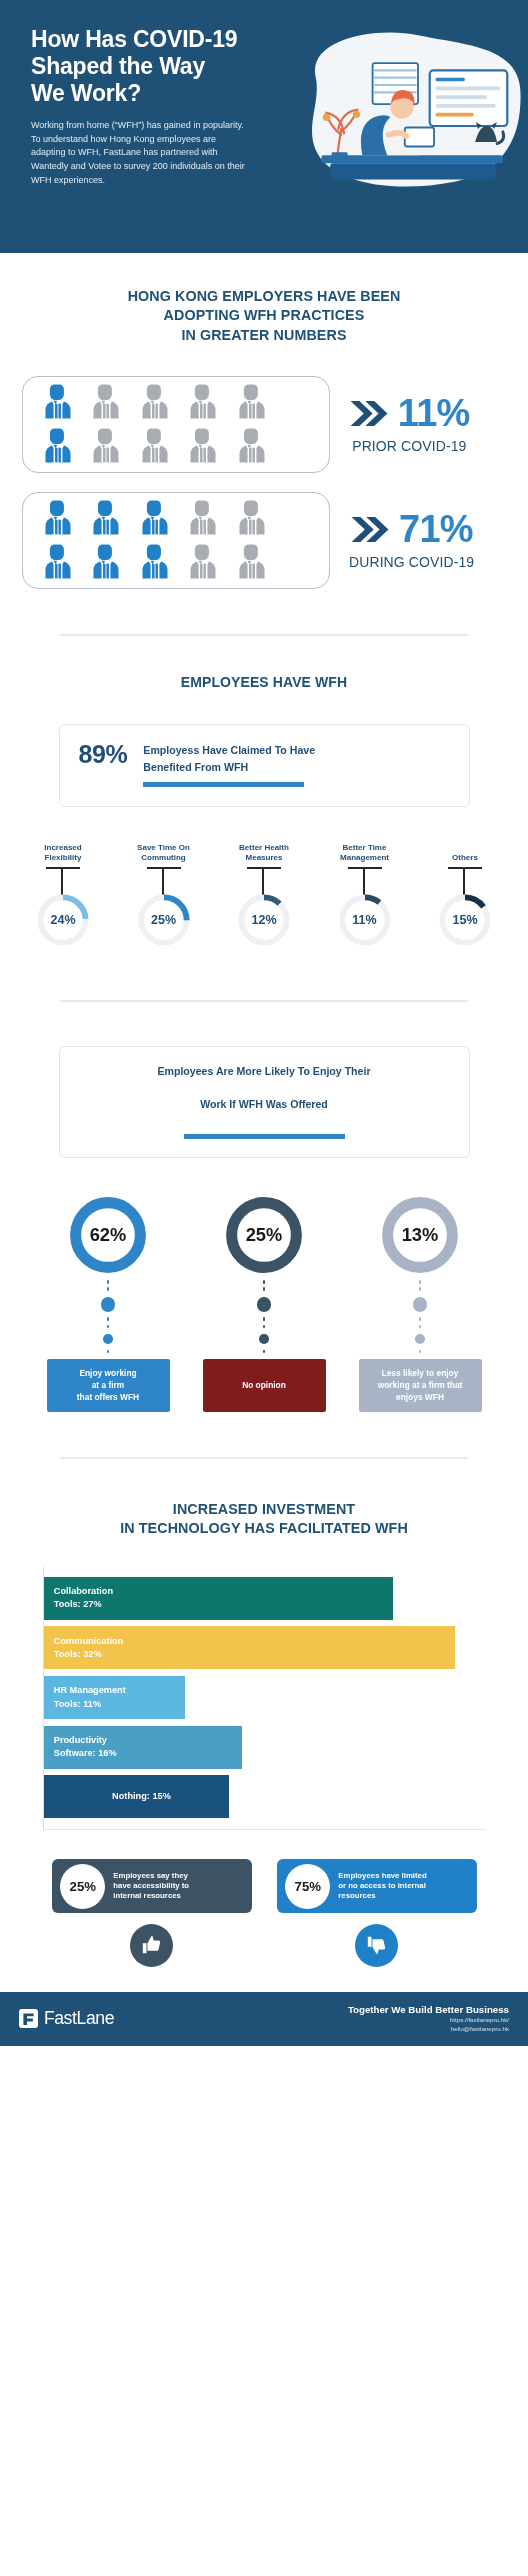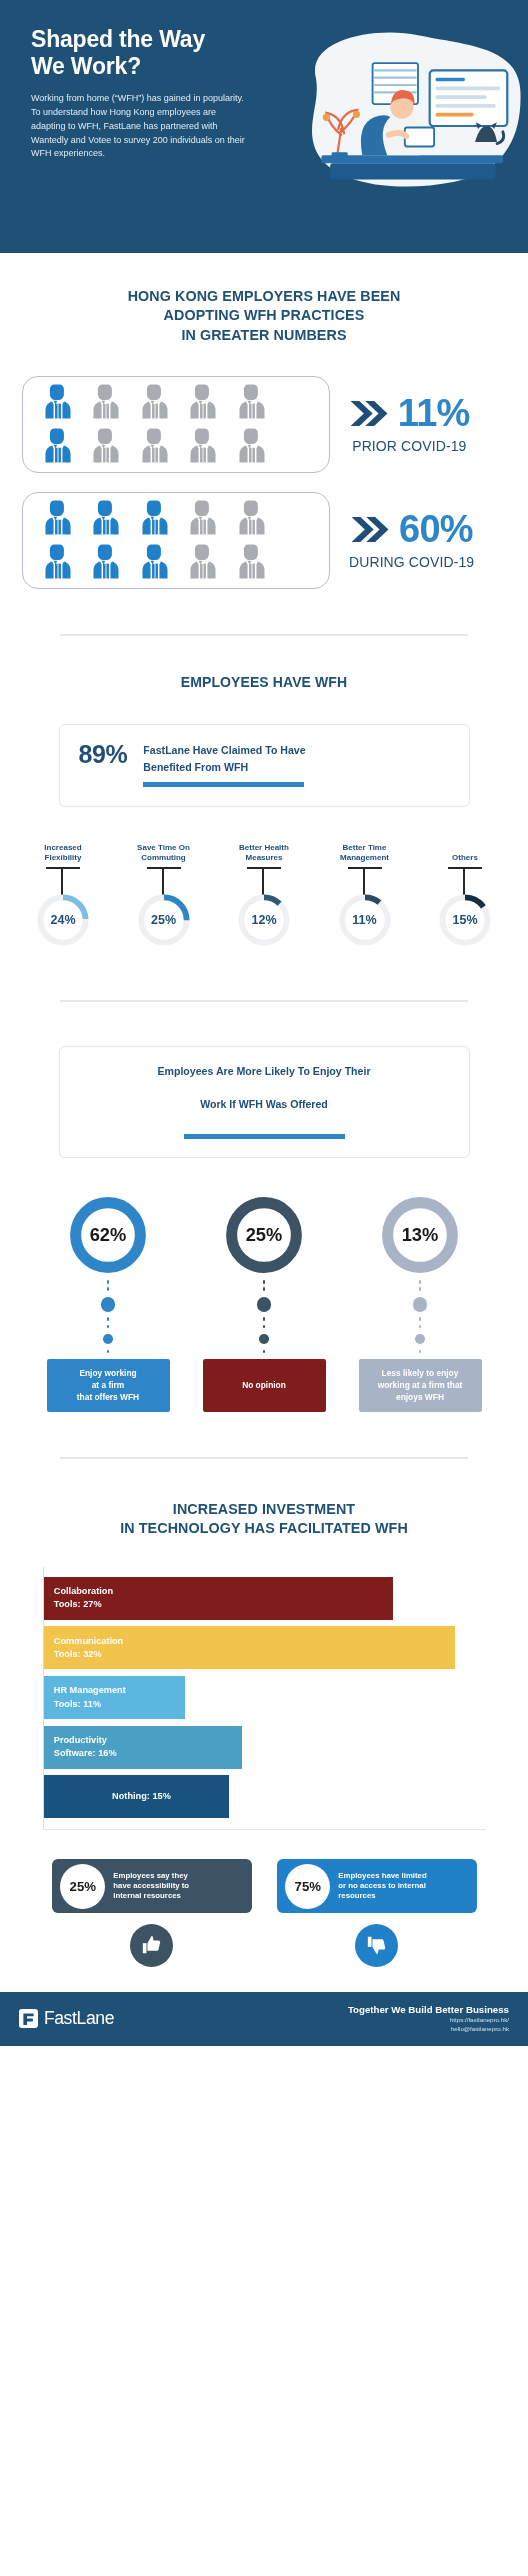--- a/index.html
+++ b/index.html
@@ -126,20 +126,21 @@
 </style>
 </head>
 <body>
 
 <div class="page">
 
   <section class="hero">
     <div class="hero-inner">
       <div class="hero-text">
         <div class="hero-title">
+          <div>How Has COVID-19</div>
           <div>Shaped the Way</div>
           <div>We Work?</div>
         </div>
         <p class="hero-para">Working from home (“WFH”) has gained in popularity. To understand how Hong Kong employees are adapting to WFH, FastLane has partnered with Wantedly and Votee to survey 200 individuals on their WFH experiences.</p>
       </div>
     </div>
     <div class="hero-art">
       <svg width="242" height="183" viewBox="0 0 330 250">
         <path d="M40 70 C 30 20, 120 2, 180 14 C 250 28, 318 30, 320 92 C 322 150, 300 200, 230 214 C 150 230, 60 218, 40 170 C 26 136, 48 104, 40 70 Z" fill="#f3f6f9"></path>
 
@@ -369,37 +370,37 @@
                   <rect x="19.6" y="28" width="3.4" height="20" fill="#a9adb3"></rect>
                 </svg></div>
             </div>
           </div>
         <div class="emp-right">
           <div class="emp-topline">
             <svg width="40" height="31" viewBox="0 0 54 42">
               <path d="M2 4 L20 21 L2 38 L14 38 L32 21 L14 4 Z" fill="#1f4e79"></path>
               <path d="M22 4 L40 21 L22 38 L34 38 L52 21 L34 4 Z" fill="#1f4e79"></path>
             </svg>
-            <div class="emp-pct">60%</div>
+            <div class="emp-pct">71%</div>
           </div>
           <div class="emp-label">DURING COVID-19</div>
         </div>
       </div>
     </div>
   </section>
 
   <div class="divider" style="margin-top:38px;"></div>
 
   <section style="padding:37px 0 0 0;">
     <div class="sec-title sec-title-sm">EMPLOYEES HAVE WFH</div>
 
     <div class="banner" style="margin-top:32px;">
       <div class="banner-pct">89%</div>
       <div>
-        <div class="banner-txt">FastLane Have Claimed To Have</div>
+        <div class="banner-txt">Employess Have Claimed To Have</div>
         <div class="banner-txt">Benefited From WFH</div>
         <div class="banner-underline"></div>
       </div>
     </div>
 
     <div class="donut-row" id="donut-row" style="margin-top:35px;">
         <div class="donut-cell">
           <div class="donut-cap">
             <div style="text-align:center">Increased<br>Flexibility</div>
           </div>
@@ -533,21 +534,21 @@
 
   <div class="divider" style="margin-top:45px;"></div>
 
   <section style="padding:41px 0 0 0;">
     <div class="sec-title">
       <div>INCREASED INVESTMENT</div>
       <div>IN TECHNOLOGY HAS FACILITATED WFH</div>
     </div>
 
     <div class="bars" id="bar-chart" style="margin-top:29px;">
-        <div class="bar-item" style="background: #7f1d1d; width: 79%;">
+        <div class="bar-item" style="background: #0f766e; width: 79%;">
           <div>
             <span>Collaboration</span>
             <span>Tools: 27%</span>
           </div>
         </div>
         <div class="bar-item" style="background: rgb(242, 196, 75); width: 93%;">
           <div>
             <span>Communication</span>
             <span>Tools: 32%</span>
           </div>

